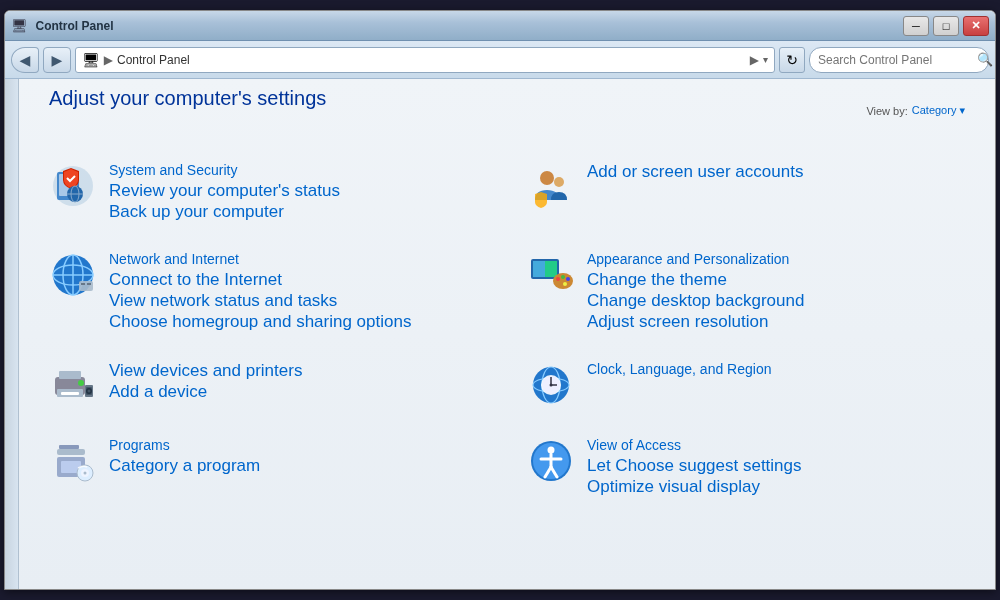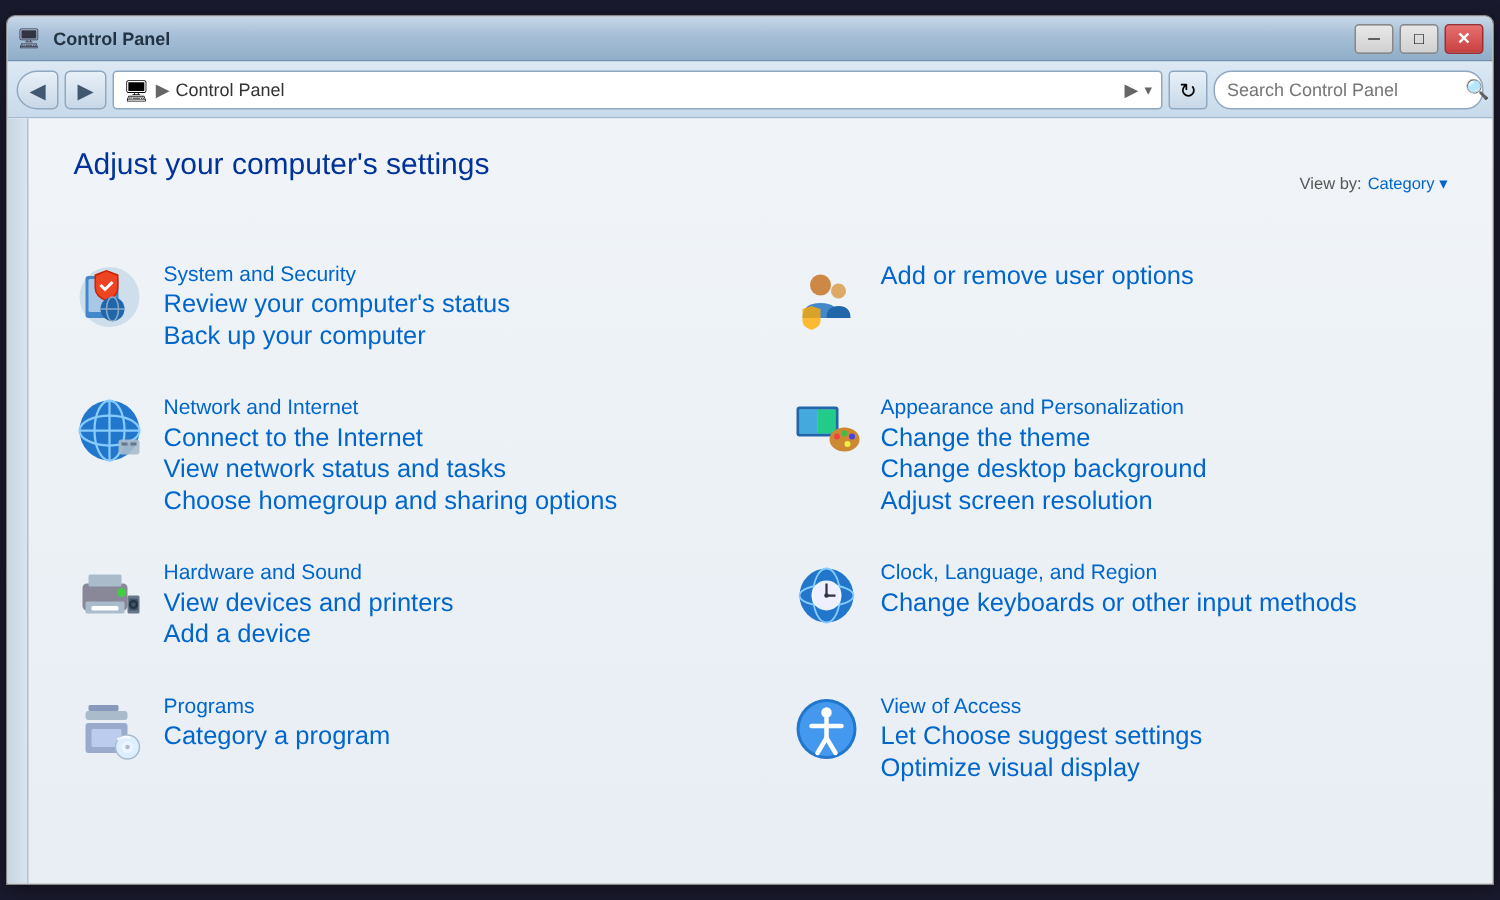--- a/index.html
+++ b/index.html
@@ -145,21 +145,21 @@
     
     .left-sidebar {
       width: 14px;
       background: linear-gradient(to right, #c8d4e0, #d8e4f0);
       border-right: 1px solid #b0c0d0;
     }
 
     
     .content-area {
       flex: 1;
-      padding: 20px 30px;
+      padding: 8px 30px;
       overflow-y: auto;
     }
 
     .page-title {
       font-size: 20px;
       color: #003399;
       font-weight: 300;
       margin-bottom: 24px;
     }
     .view-by-label { color: #555; }
@@ -294,21 +294,21 @@
 
               <circle cx="20" cy="16" r="7" fill="#cc8844"></circle>
               <path d="M8 38 Q8 28 20 28 Q32 28 32 38" fill="#4488cc"></path>
               <circle cx="32" cy="20" r="5" fill="#ddaa66"></circle>
               <path d="M24 38 Q24 30 32 30 Q40 30 40 38" fill="#2266aa"></path>
 
               <path d="M14 30 L20 32 L20 40 Q20 44 14 46 Q8 44 8 40 L8 32 Z" fill="#ffaa00" opacity="0.8"></path>
             </svg>
           </div>
           <div class="category-text">
-            <span class="category-link">Add or remove user options</span>
+            <span class="category-link">Add or screen user accounts</span>
           </div>
         </div>
 
         <div class="category-item">
           <div class="category-icon">
             <svg width="48" height="48" viewBox="0 0 48 48">
               <circle cx="24" cy="24" r="20" fill="#2277cc"></circle>
               <ellipse cx="24" cy="24" rx="10" ry="20" fill="none" stroke="#88ccff" stroke-width="1.5"></ellipse>
               <ellipse cx="24" cy="24" rx="20" ry="10" fill="none" stroke="#88ccff" stroke-width="1.5"></ellipse>
               <line x1="4" y1="24" x2="44" y2="24" stroke="#88ccff" stroke-width="1.5"></line>
@@ -362,21 +362,20 @@
               <rect x="12" y="31" width="18" height="3" fill="white" rx="1"></rect>
               <circle cx="32" cy="22" r="3" fill="#44cc44"></circle>
 
               <rect x="36" y="24" width="8" height="12" rx="1" fill="#667788"></rect>
               <rect x="37" y="26" width="6" height="8" rx="1" fill="#445566"></rect>
               <circle cx="40" cy="30" r="3" fill="#223344"></circle>
               <circle cx="40" cy="30" r="1.5" fill="#445566"></circle>
             </svg>
           </div>
           <div class="category-text">
-            <div class="category-title">Hardware and Sound</div>
             <span class="category-link">View devices and printers</span>
             <span class="category-link">Add a device</span>
           </div>
         </div>
 
         <div class="category-item">
           <div class="category-icon">
             <svg width="48" height="48" viewBox="0 0 48 48">
 
               <circle cx="24" cy="24" r="18" fill="#2277cc"></circle>
@@ -385,21 +384,20 @@
 
               <circle cx="24" cy="24" r="10" fill="white" opacity="0.9"></circle>
               <circle cx="24" cy="24" r="9" fill="#eeeeff" opacity="0.9"></circle>
               <circle cx="24" cy="24" r="1.5" fill="#334"></circle>
               <line x1="24" y1="24" x2="24" y2="16" stroke="#334" stroke-width="1.5"></line>
               <line x1="24" y1="24" x2="30" y2="24" stroke="#334" stroke-width="1.5"></line>
             </svg>
           </div>
           <div class="category-text">
             <div class="category-title">Clock, Language, and Region</div>
-            <span class="category-link">Change keyboards or other input methods</span>
           </div>
         </div>
 
         <div class="category-item">
           <div class="category-icon">
             <svg width="48" height="48" viewBox="0 0 48 48">
 
               <rect x="8" y="12" width="28" height="6" rx="2" fill="#aabbcc"></rect>
               <rect x="10" y="8" width="20" height="4" rx="1" fill="#8899bb"></rect>
               <rect x="8" y="20" width="28" height="20" rx="2" fill="#99aacc"></rect>

